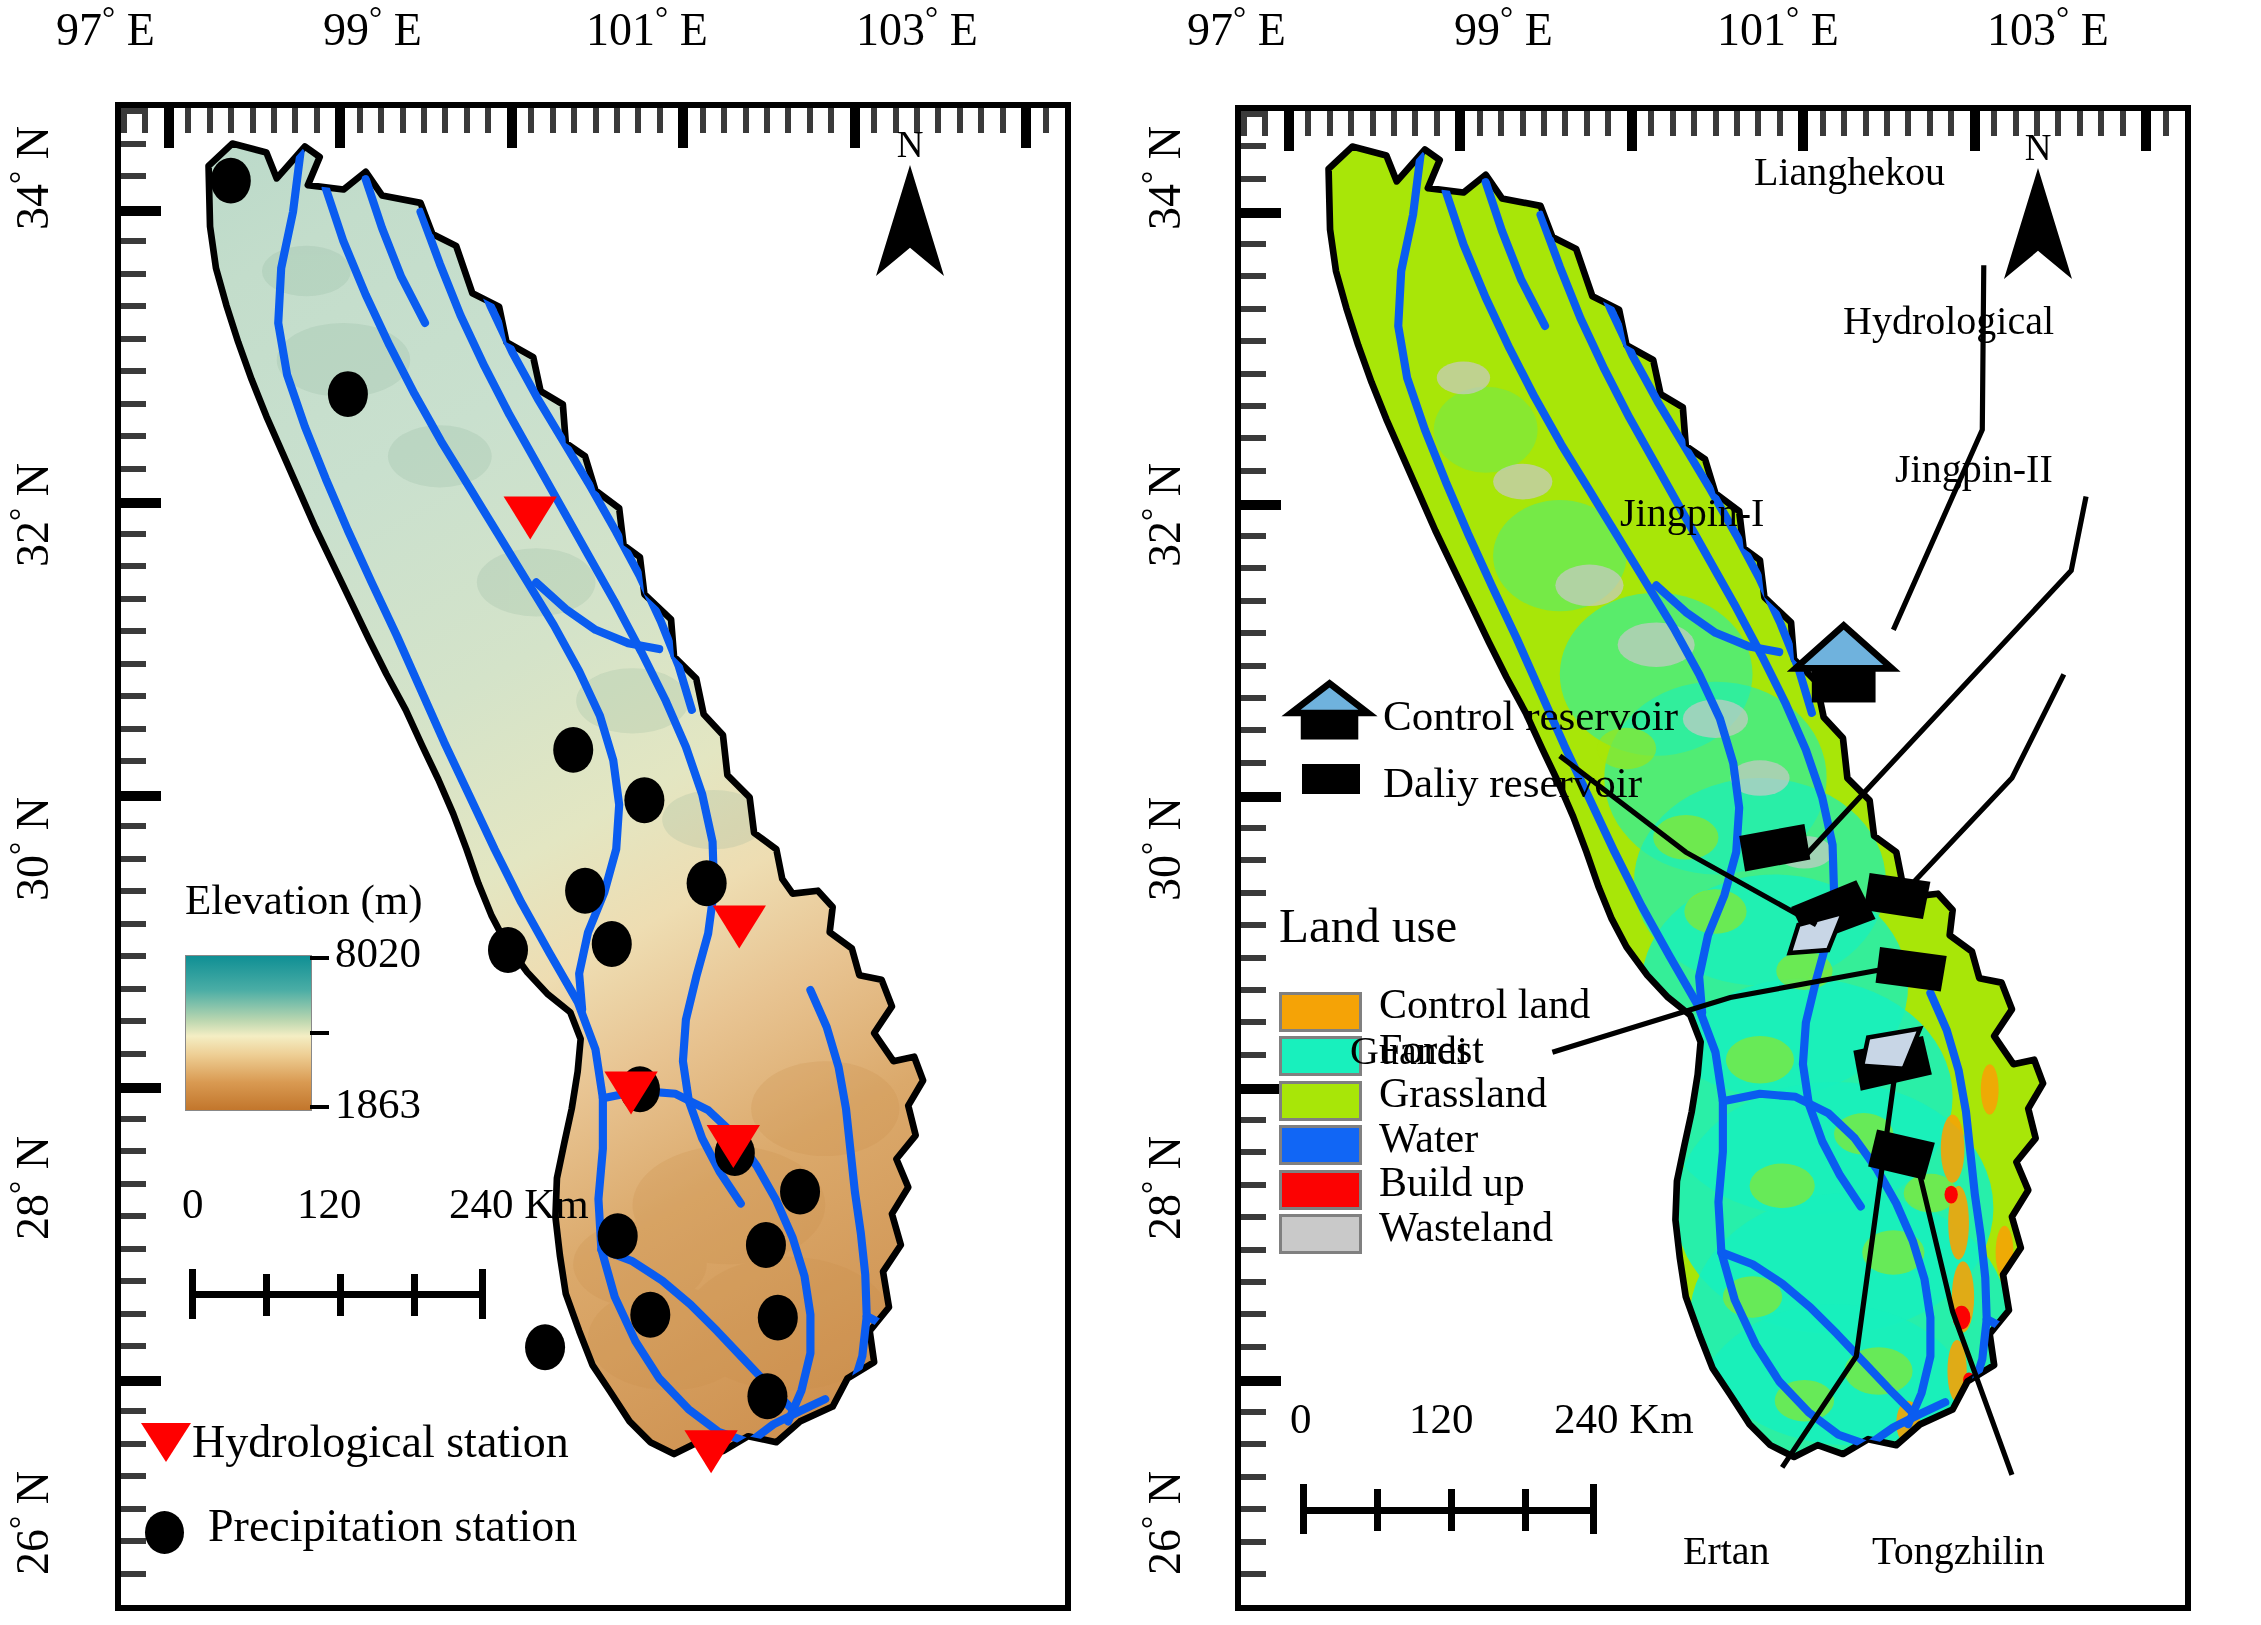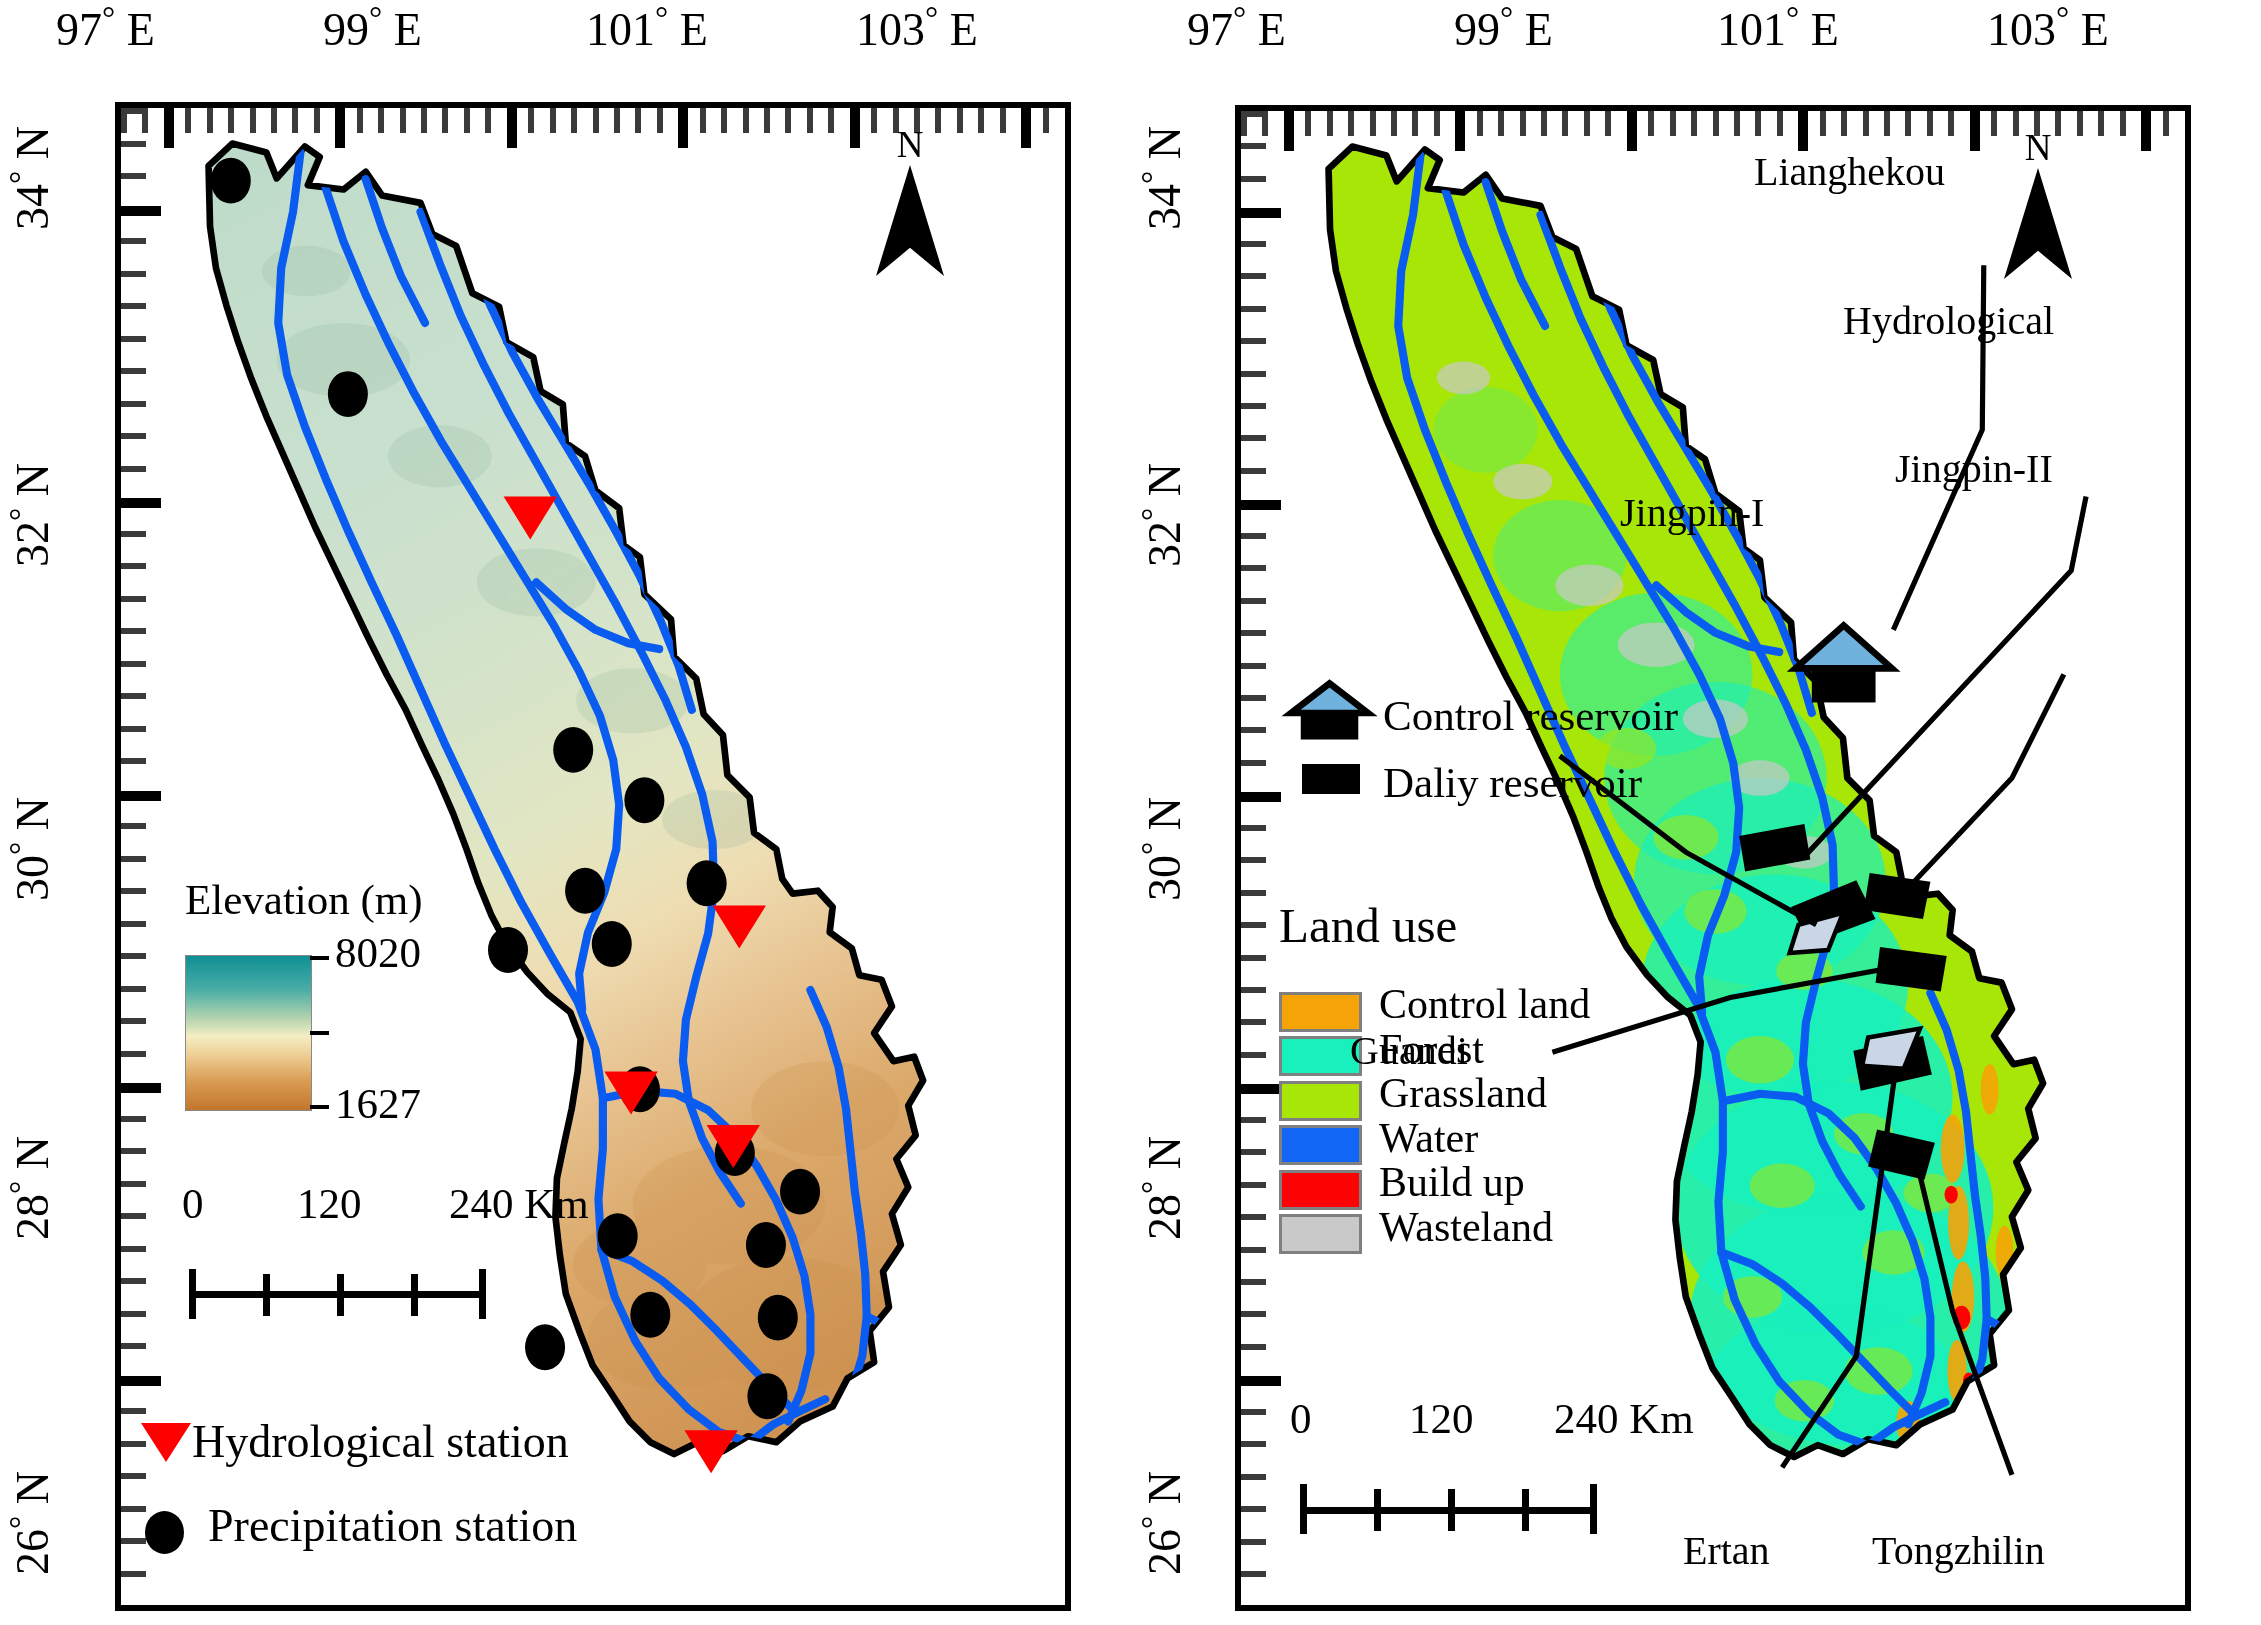--- a/index.html
+++ b/index.html
@@ -307,21 +307,21 @@
     </div>
 
   </div>
 
   <div class="elev-title" style="left:185px;top:875px;">Elevation (m)</div>
   <div class="elev-bar" style="left:185px;top:955px;"></div>
   <div class="elev-tick" style="left:310px;top:956px;"></div>
   <div class="elev-tick" style="left:310px;top:1031px;"></div>
   <div class="elev-tick" style="left:310px;top:1105px;"></div>
   <span class="elev-val" style="left:335px;top:928px;">8020</span>
-  <span class="elev-val" style="left:335px;top:1079px;">1627</span>
+  <span class="elev-val" style="left:335px;top:1079px;">1863</span>
 
   <span class="sb-nums sb-num" style="left:182px;top:1179px;">0</span>
   <span class="sb-nums sb-num" style="left:297px;top:1179px;">120</span>
   <span class="sb-nums sb-num" style="left:449px;top:1179px;">240 Km</span>
   <div class="sb-line" style="left:189px;top:1291px;width:297px;"></div>
   <div class="sb-t" style="left:189px;top:1269px;height:50px;"></div>
   <div class="sb-t" style="left:263px;top:1274px;height:42px;"></div>
   <div class="sb-t" style="left:337px;top:1274px;height:42px;"></div>
   <div class="sb-t" style="left:411px;top:1274px;height:42px;"></div>
   <div class="sb-t" style="left:479px;top:1269px;height:50px;"></div>

